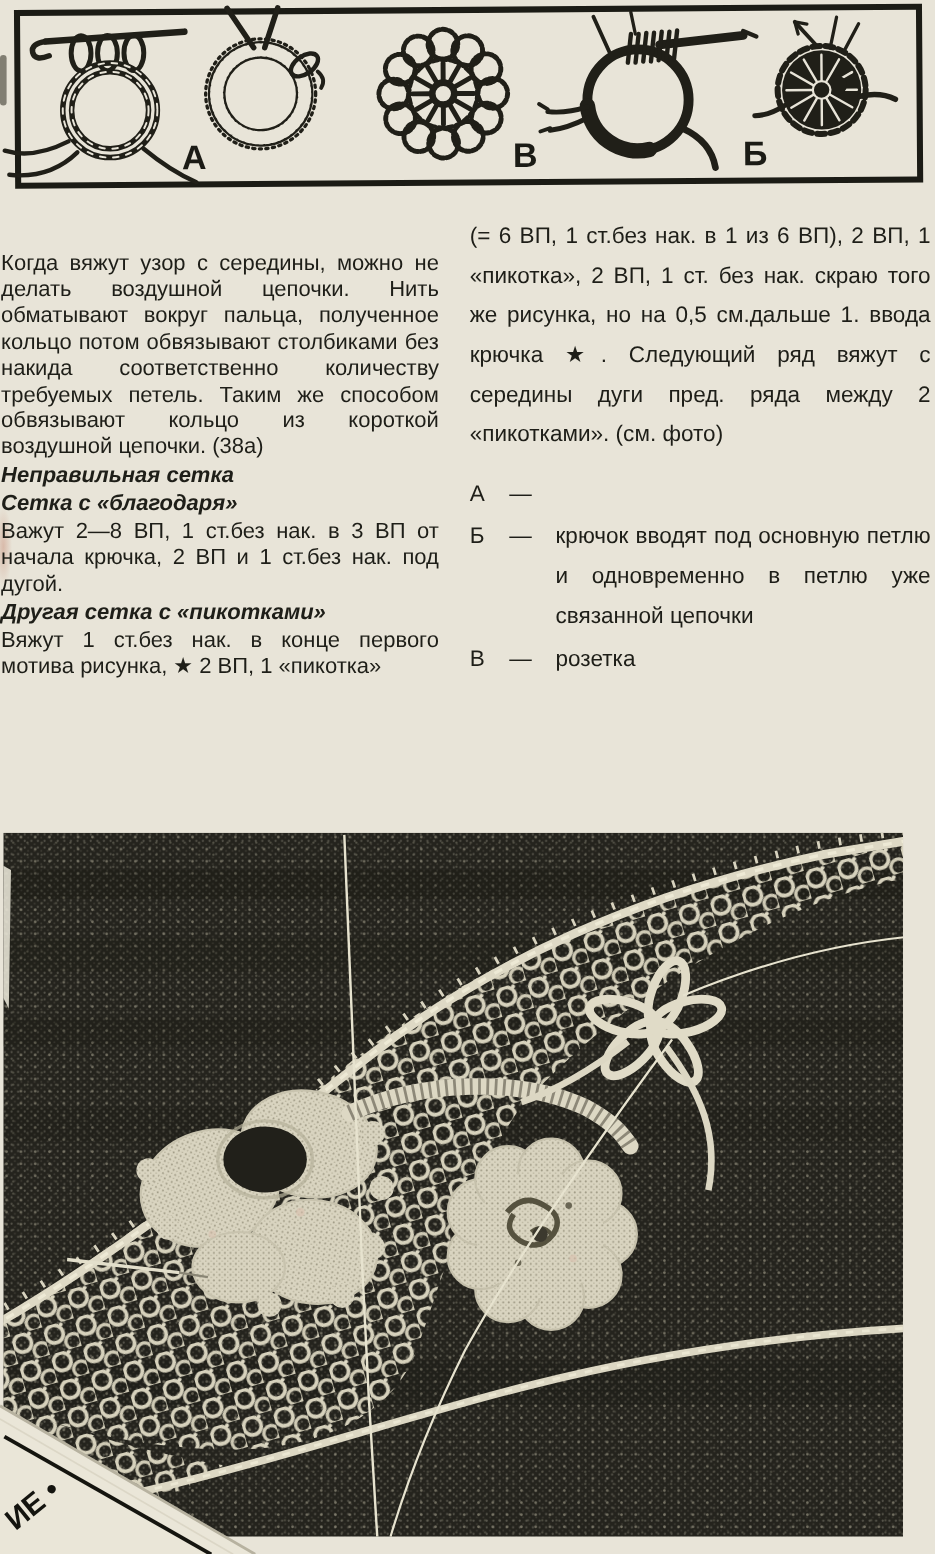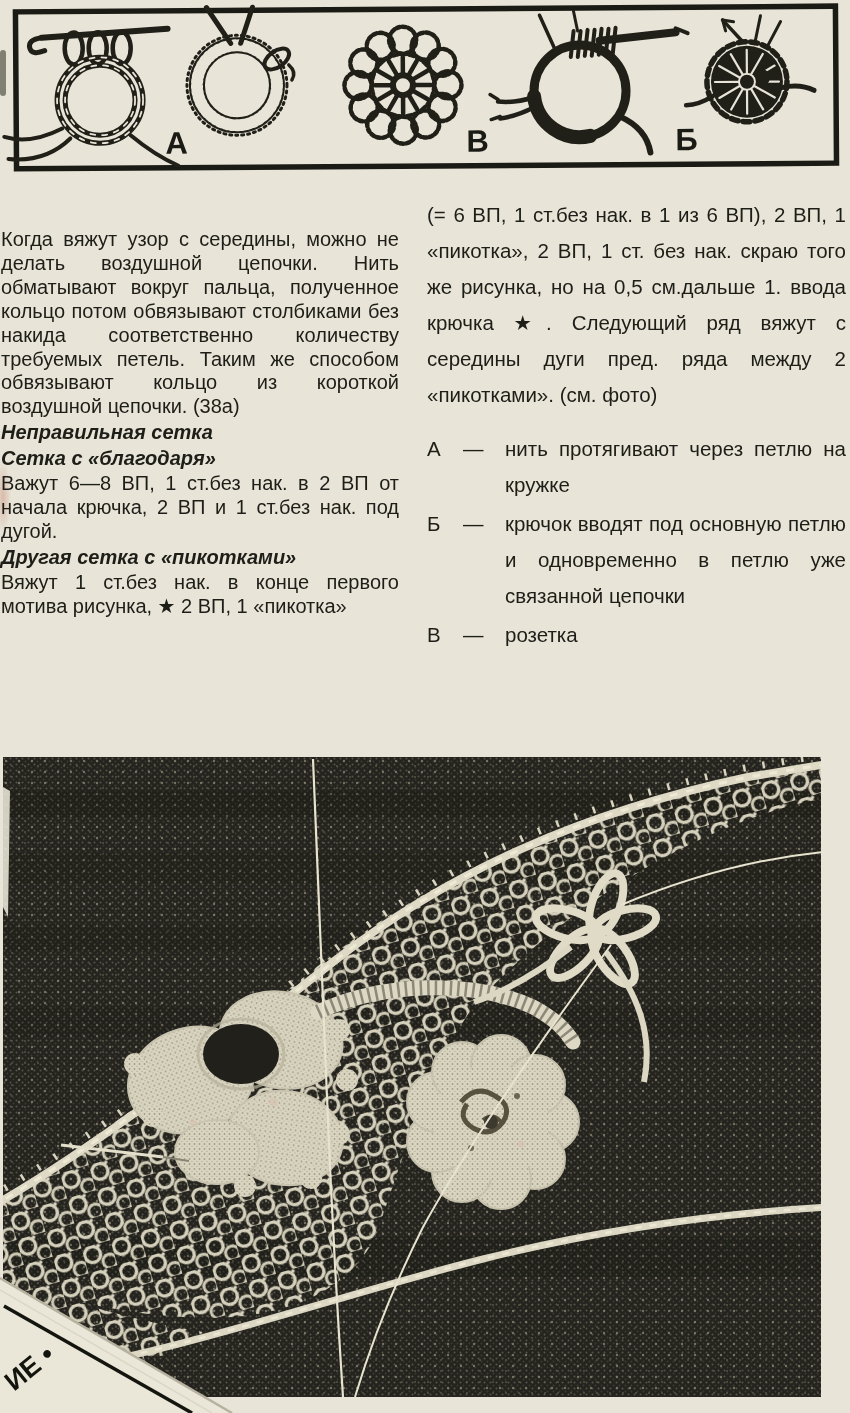--- a/index.html
+++ b/index.html
@@ -161,32 +161,31 @@
   </svg>
 
   <div class="sliver"></div>
   <div class="smudge"></div>
 
 
   <div class="col col-left">
     <p>Когда вяжут узор с середины, можно не делать воздушной цепочки. Нить обматывают вокруг пальца, полученное кольцо потом обвязывают столбиками без накида соответственно количеству требуемых петель. Таким же способом обвязывают кольцо из короткой воздушной цепочки. (38а)</p>
     <h3>Неправильная сетка</h3>
     <h3>Сетка с «благодаря»</h3>
-    <p>Важут 6—8 ВП, 1 ст.без нак. в 2 ВП от начала крючка, 2 ВП и 1 ст.без нак. под дугой.</p>
+    <p>Важут 2—8 ВП, 1 ст.без нак. в 3 ВП от начала крючка, 2 ВП и 1 ст.без нак. под дугой.</p>
     <h3>Другая сетка с «пикотками»</h3>
     <p>Вяжут 1 ст.без нак. в конце первого мотива рисунка, ★ 2 ВП, 1 «пикотка»</p>
   </div>
 
   <div class="col col-right">
     <p>(= 6 ВП, 1 ст.без нак. в 1 из 6 ВП), 2 ВП, 1 «пикотка», 2 ВП, 1 ст. без нак. скраю того же рисунка, но на 0,5 см.дальше 1. ввода крючка ★. Следующий ряд вяжут с середины дуги пред. ряда между 2 «пикотками». (см. фото)</p>
     <div class="legend">
       <div class="legend-row">
         <span class="legend-key">А</span>
         <span class="legend-dash">—</span>
-        <span class="legend-text">нить протягивают через петлю на кружке</span>
       </div>
       <div class="legend-row">
         <span class="legend-key">Б</span>
         <span class="legend-dash">—</span>
         <span class="legend-text">крючок вводят под основную петлю и одновременно в петлю уже связанной цепочки</span>
       </div>
       <div class="legend-row">
         <span class="legend-key">В</span>
         <span class="legend-dash">—</span>
         <span class="legend-text">розетка</span>

